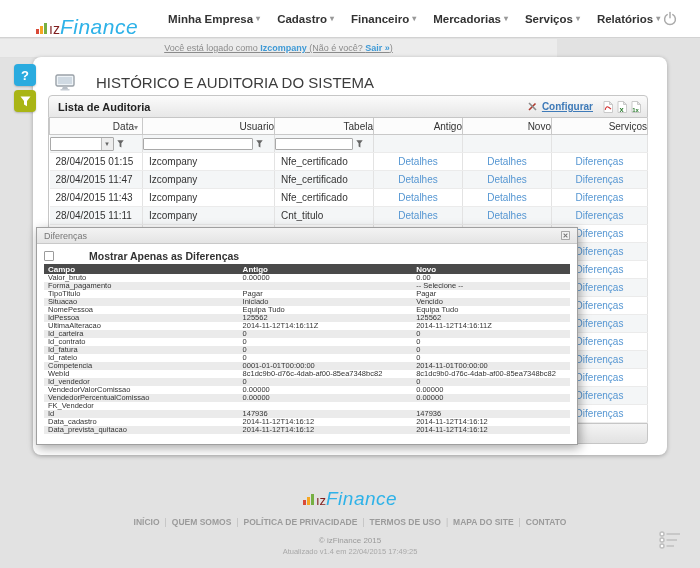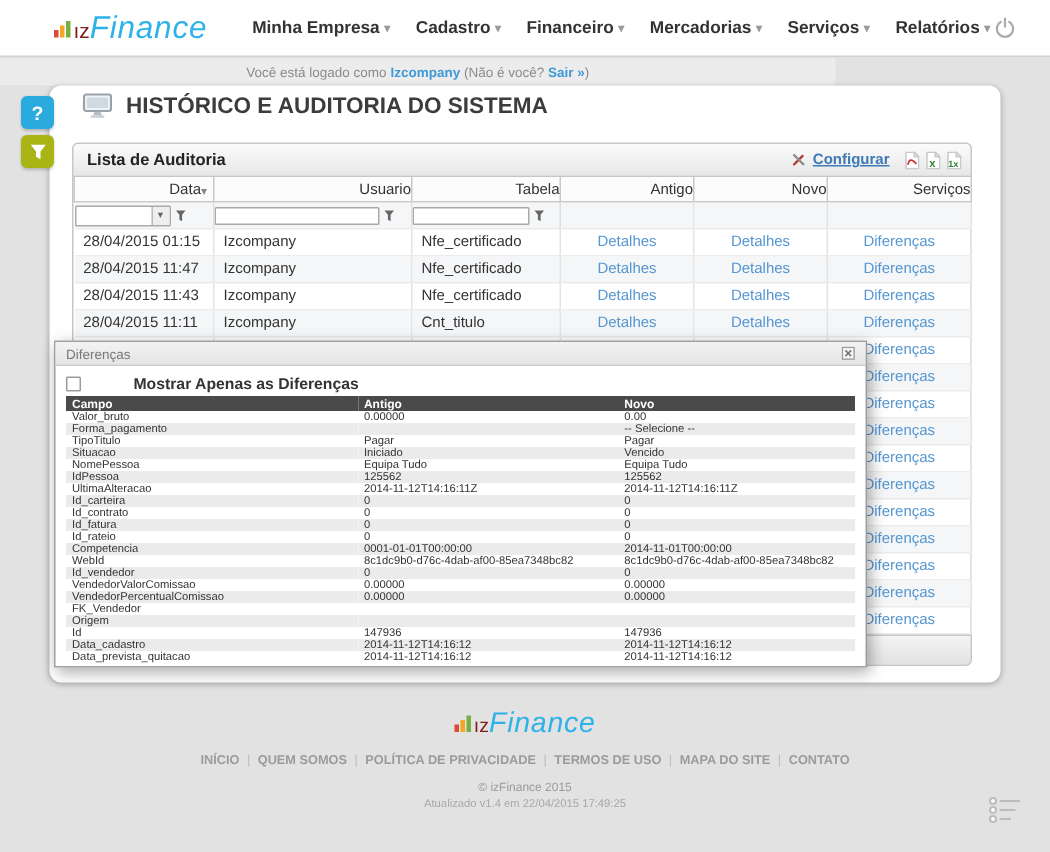--- a/index.html
+++ b/index.html
@@ -9,39 +9,39 @@
   .topbar{position:absolute;left:0;top:0;width:700px;height:38px;background:#fff;
           border-bottom:1px solid #d2d2d2;display:flex;align-items:center;box-sizing:border-box;}
   .logo{display:flex;align-items:baseline;cursor:pointer;}
   .logo-hdr{margin-left:36px;}
   .logo-bars{display:inline-flex;align-items:flex-end;gap:1px;margin-right:2px;}
   .logo-bars i{display:block;width:3px;}
   .logo-bars .b1{height:5px;background:#d94a38;}
   .logo-bars .b2{height:8px;background:#f6a623;}
   .logo-bars .b3{height:11px;background:#76b043;}
   .logo-iz{font-size:14px;font-weight:normal;color:#7f1d1d;}
-  .logo-fin{font-size:21px;font-style:italic;color:#2eb2e8;letter-spacing:.5px;}
+  .logo-fin{font-size:21px;font-style:italic;color:#2eb2e8;letter-spacing:.5px;margin-top:16px;}
   .main-nav{display:flex;margin-left:30px;gap:17px;align-items:center;}
   .nav-item{display:flex;align-items:center;font-size:11.5px;font-weight:bold;color:#333;cursor:pointer;}
   .nav-item .caret{font-size:8px;color:#999;margin-left:3px;}
   .power{margin-left:auto;margin-right:22px;cursor:pointer;display:flex;}
   
   .login-strip{position:absolute;top:39px;left:0;width:557px;height:18px;background:#ececec;
-               border-bottom:1px solid #e0e0e0;text-align:center;font-size:9px;color:#8b8b8b;line-height:18px;}
+               border-bottom:1px solid #e0e0e0;text-align:center;font-size:9px;color:#8b8b8b;line-height:18px;text-decoration:underline;}
   .login-strip .u{color:#3f9ad6;font-weight:bold;}
   .login-strip .out{color:#3f9ad6;font-weight:bold;cursor:pointer;}
   
   .card{position:absolute;left:33px;top:57px;width:634px;height:398px;background:#fff;
         border-radius:8px;box-shadow:0 1px 4px rgba(0,0,0,.28);}
   .side-btn{position:absolute;width:22px;height:22px;border-radius:4px;z-index:6;display:flex;
             align-items:center;justify-content:center;cursor:pointer;box-shadow:0 1px 2px rgba(0,0,0,.2);}
   .btn-help{left:14px;top:64px;background:#2aabdf;color:#fff;font-weight:bold;font-size:13px;}
   .btn-filter{left:14px;top:90px;background:#a9b515;}
   .title-row{position:absolute;left:55px;top:62px;display:flex;align-items:center;gap:9px;z-index:2;}
-  .title-row h1{font-size:15px;font-weight:bold;color:#3c3c3c;margin:0;white-space:nowrap;}
+  .title-row h1{font-size:15px;font-weight:normal;color:#3c3c3c;margin:12px;white-space:nowrap;}
   
   .panel{position:absolute;left:48px;top:95px;width:600px;z-index:2;}
   .panel-header{height:23px;background:linear-gradient(#fbfbfb,#e7e7e7);border:1px solid #c6c6c6;
                 border-radius:4px 4px 0 0;display:flex;align-items:center;box-sizing:border-box;padding:0 6px;}
   .panel-title{font-size:11px;font-weight:bold;color:#222;padding-left:3px;}
   .panel-tools{margin-left:auto;display:flex;align-items:center;gap:4px;}
   .cfg-link{font-size:10px;color:#3e7ab8;text-decoration:underline;font-weight:bold;cursor:pointer;margin-right:6px;}
   .tool-ic{display:flex;cursor:pointer;}
   .tablewrap{border-left:1px solid #c6c6c6;border-right:1px solid #c6c6c6;background:#fff;}
   table.audit{border-collapse:collapse;table-layout:fixed;width:598px;}
@@ -487,25 +487,20 @@
             <td class="m-campo">VendedorPercentualComissao</td>
             <td class="m-val">0.00000</td>
             <td class="m-val">0.00000</td>
           </tr>
           <tr class="mrow">
             <td class="m-campo">FK_Vendedor</td>
             <td class="m-val"></td>
             <td class="m-val"></td>
           </tr>
           <tr class="mrow">
-            <td class="m-campo">Origem</td>
-            <td class="m-val"></td>
-            <td class="m-val"></td>
-          </tr>
-          <tr class="mrow">
             <td class="m-campo">Id</td>
             <td class="m-val">147936</td>
             <td class="m-val">147936</td>
           </tr>
           <tr class="mrow">
             <td class="m-campo">Data_cadastro</td>
             <td class="m-val">2014-11-12T14:16:12</td>
             <td class="m-val">2014-11-12T14:16:12</td>
           </tr>
           <tr class="mrow">

